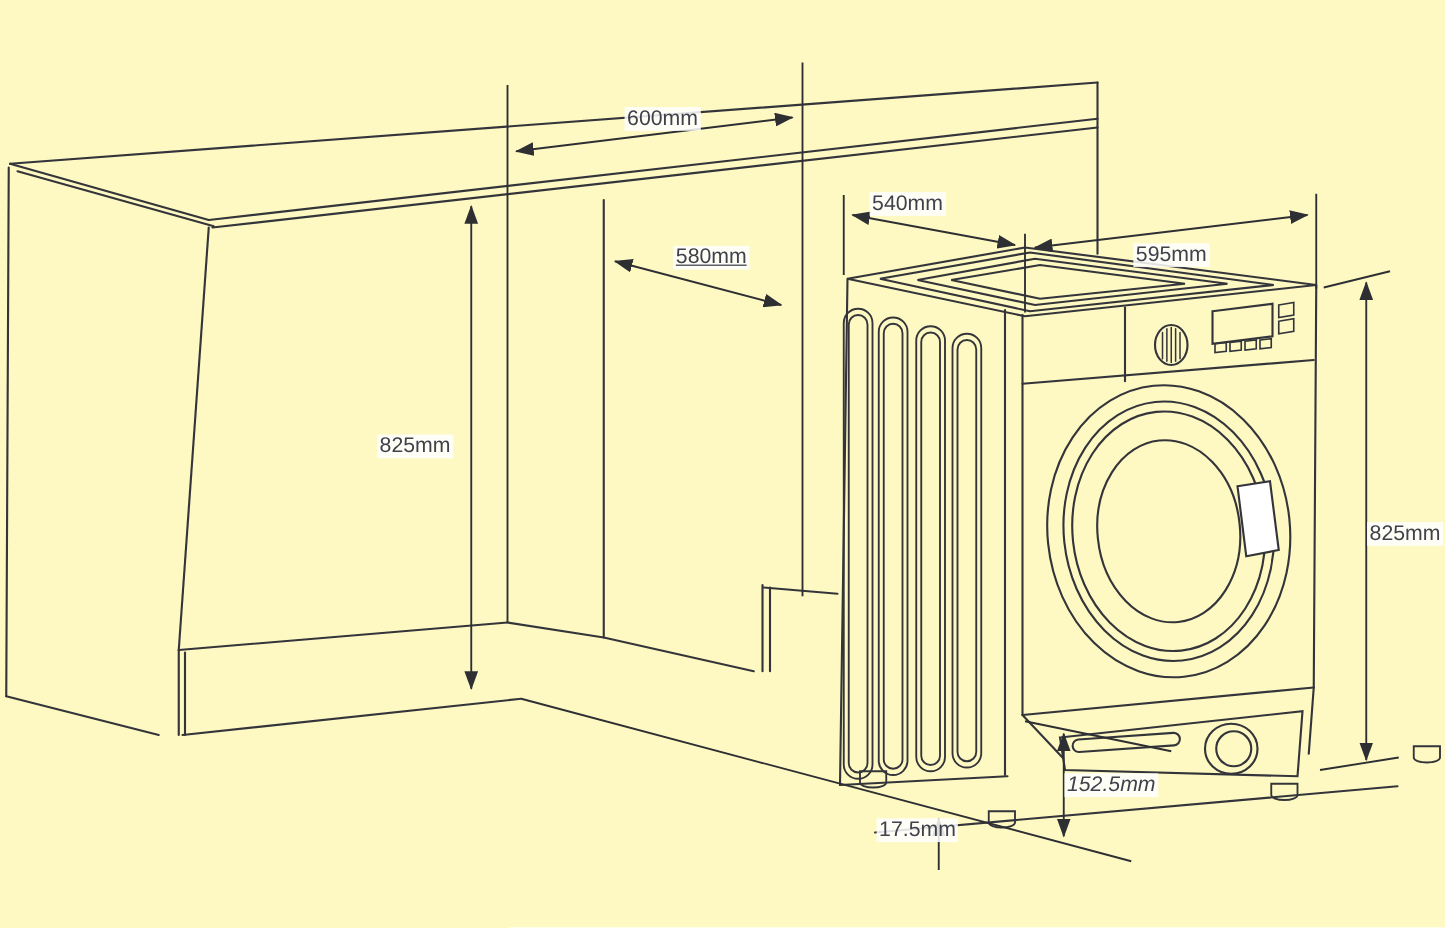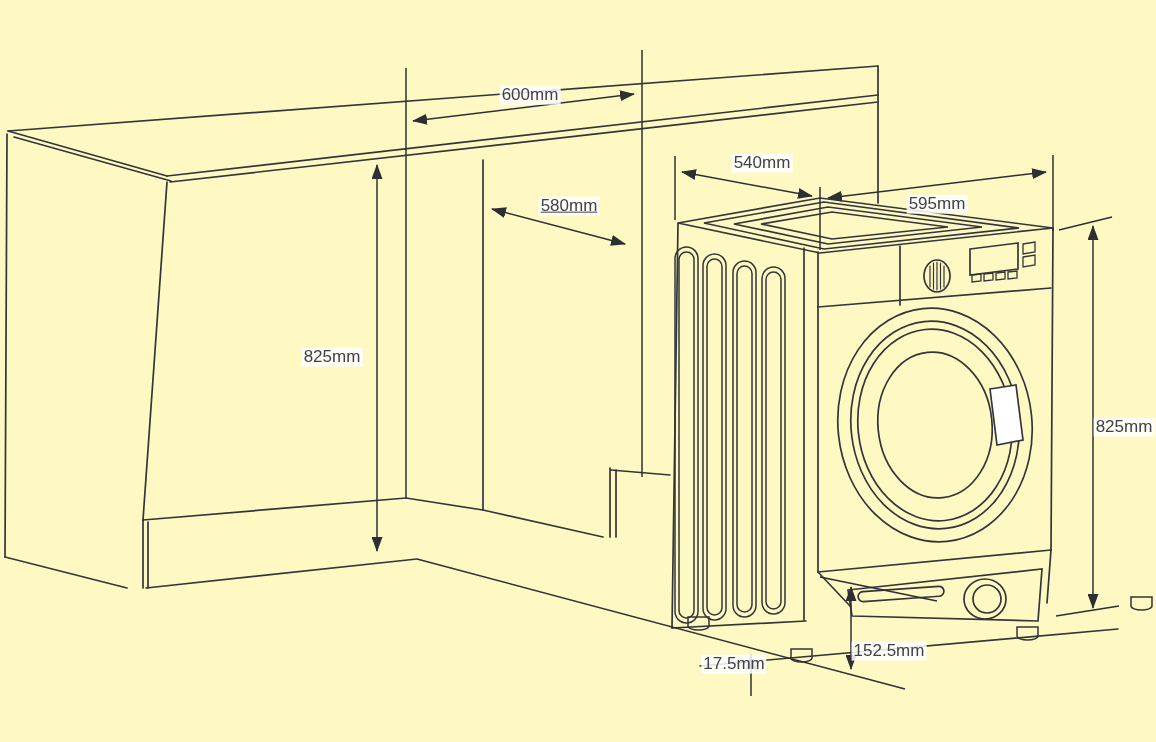--- a/index.html
+++ b/index.html
@@ -146,19 +146,19 @@
     <path d="M417,559 L905,689"></path>
     <path d="M851,587 L851,669" marker-start="url(#ah)" marker-end="url(#ah)"></path>
 
     <path d="M751,696 L751,655" marker-end="url(#ah)"></path>
   </g>
 </svg>
 
 <div class="dim-label" style="left:530px;top:95px;">600mm</div>
 <div class="dim-label" style="left:569px;top:206px;text-decoration:underline;">580mm</div>
 <div class="dim-label" style="left:332px;top:357px;">825mm</div>
-<div class="dim-label" style="left:762px;top:163px;">540mm</div>
+<div class="dim-label" style="left:726px;top:163px;">540mm</div>
 <div class="dim-label" style="left:937px;top:168px;margin-top:36px;">595mm</div>
 <div class="dim-label" style="left:1124px;top:427px;">825mm</div>
-<div class="dim-label" style="left:889px;top:651px;">152.5mm</div>
+<div class="dim-label" style="left:889px;top:628px;font-style:italic;">152.5mm</div>
 <div class="dim-label" style="left:734px;top:664px;">17.5mm</div>
 
 </div>
 
 </body></html>

